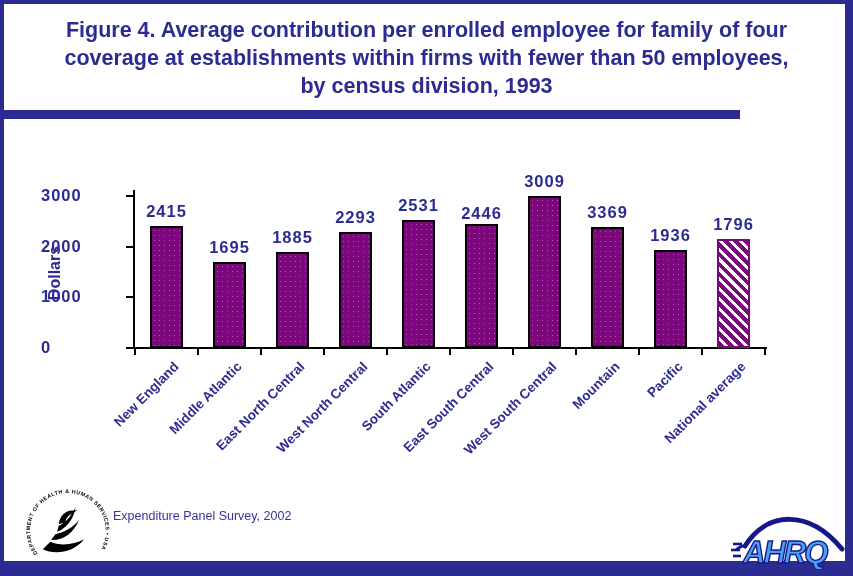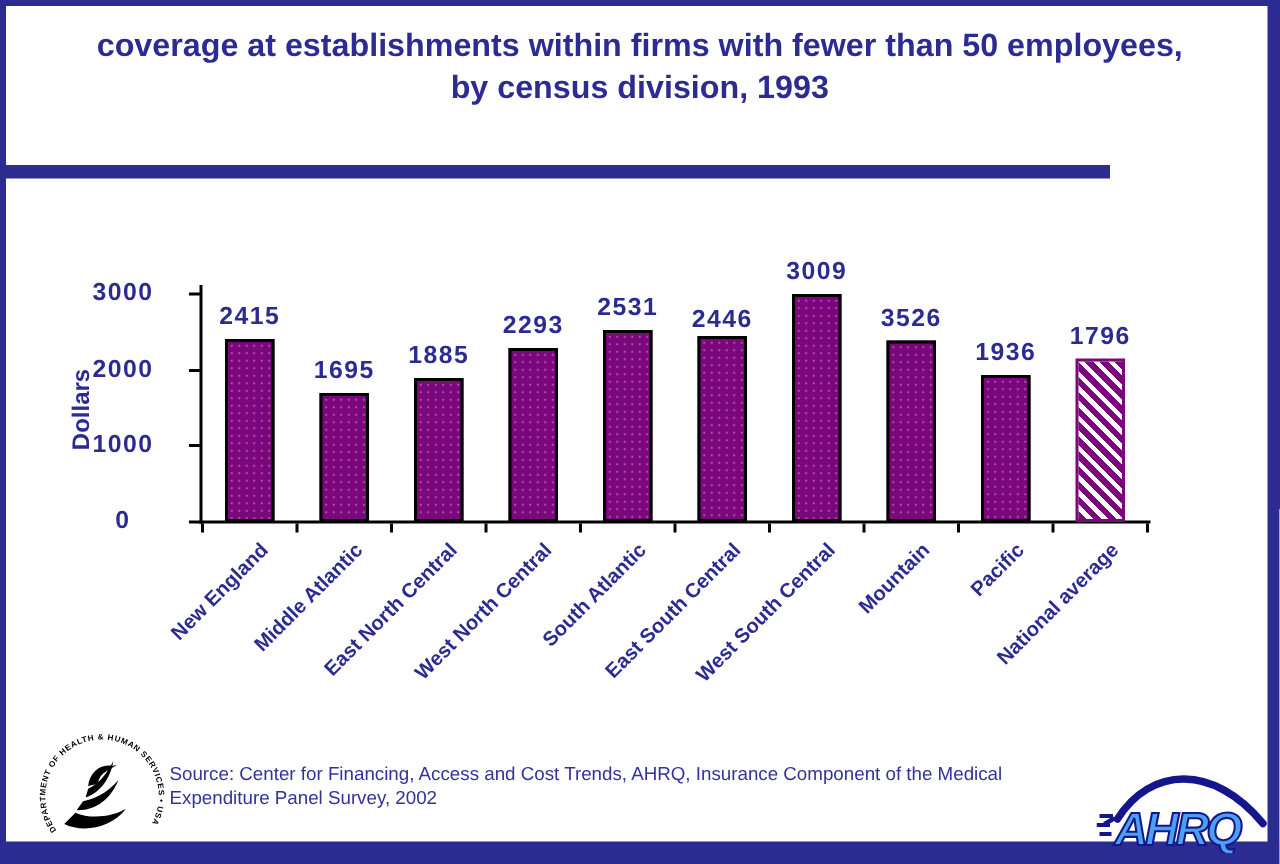--- a/index.html
+++ b/index.html
@@ -19,21 +19,21 @@
     position:absolute;left:28px;top:16px;width:797px;text-align:center;
     color:var(--navy);font-size:21.5px;font-weight:bold;line-height:28px;
   }
   
   #plot{position:absolute;left:0;top:0;width:853px;height:576px;}
   .y-axis-line{position:absolute;left:133px;top:190px;width:2px;height:159px;background:#000;}
   .x-axis-line{position:absolute;left:133px;top:347px;width:634px;height:2px;background:#000;}
   .ytick{position:absolute;width:8px;height:2px;background:#000;}
   .xtick{position:absolute;width:2px;height:6px;background:#000;}
   .ytick-label{
-    position:absolute;width:82px;text-align:center;color:var(--navy);
+    position:absolute;width:82px;text-align:left;color:var(--navy);
     font-size:16.5px;font-weight:bold;letter-spacing:1px;
   }
   .bar{
     position:absolute;box-sizing:border-box;width:33px;border:2px solid #000;
     background-color:var(--purple);
     background-image:radial-gradient(circle, var(--dot) 0.8px, transparent 1px);
     background-size:5px 5px;
   }
   .bar.hatched{
     border:2px solid var(--purple);
@@ -67,20 +67,21 @@
 
 <div id="stage" style="--navy: #2B2B92; --purple: #7C077C; --ahrq-blue: #4AA1F0;">
 
   <div class="border-top"></div>
   <div class="border-left"></div>
   <div class="border-right"></div>
   <div class="bottom-strip"></div>
   <div class="title-rule"></div>
 
   <div class="title">
+    <div>Figure 4. Average contribution per enrolled employee for family of four</div>
     <div>coverage at establishments within firms with fewer than 50 employees,</div>
     <div>by census division, 1993</div>
   </div>
 
   <div id="plot">
     <div class="y-axis-title">Dollars</div>
     <div class="y-axis-line"></div>
     <div class="x-axis-line"></div>
 
   <div class="ytick" style="left: 126px; top: 347px;"></div>
@@ -117,21 +118,21 @@
       <div class="bar" style="left: 402px; top: 219.763px; height: 128.237px;"></div>
       <div class="bar-value" style="left: 373.5px; top: 195.763px;">2531</div>
       <div class="xcat-label" style="left: 252.5px; top: 359px;">South Atlantic</div>
       <div class="bar" style="left: 465px; top: 224.069px; height: 123.931px;"></div>
       <div class="bar-value" style="left: 436.5px; top: 204px;">2446</div>
       <div class="xcat-label" style="left: 315.5px; top: 359px;">East South Central</div>
       <div class="bar" style="left: 528px; top: 195.544px; height: 152.456px;"></div>
       <div class="bar-value" style="left: 499.5px; top: 171.544px;">3009</div>
       <div class="xcat-label" style="left: 378.5px; top: 359px;">West South Central</div>
       <div class="bar" style="left: 591px; top: 227.363px; height: 120.637px;"></div>
-      <div class="bar-value" style="left: 562.5px; top: 203.363px;">3526</div>
+      <div class="bar-value" style="left: 562.5px; top: 203.363px;">3369</div>
       <div class="xcat-label" style="left: 441.5px; top: 359px;">Mountain</div>
       <div class="bar" style="left: 654px; top: 249.909px; height: 98.0907px;"></div>
       <div class="bar-value" style="left: 625.5px; top: 225.909px;">1936</div>
       <div class="xcat-label" style="left: 504.5px; top: 359px;">Pacific</div>
       <div class="bar hatched" style="left: 717px; top: 238.813px; height: 109.187px;"></div>
       <div class="bar-value" style="left: 688.5px; top: 214.813px;">1796</div>
       <div class="xcat-label" style="left: 567.5px; top: 359px;">National average</div>
     </div>
 
   <svg class="hhs-logo" viewBox="0 0 100 100">
@@ -143,21 +144,20 @@
     </text>
     <g fill="#000">
       <path d="M20,73 C34,80 57,77 69,61 C57,68 40,69 29,64 Z"></path>
       <path d="M30,62 C45,62.5 57,53 63,38 C54,49 43,53 35,55 Z"></path>
       <path d="M37,52 C49,48 57,36 59,23 C53,35 46,42 39,45 Z"></path>
       <path d="M39,43 C40,32 49,25 58,27 L62,26 L54,31 C50,33 47,37 47,41 C44,42 41,42 39,43 Z"></path>
     </g>
   </svg>
 
   <div class="source-text">
-    <div>Source: Center for Financing, Access and Cost Trends, AHRQ, Insurance Component of the Medical</div>
     <div>Expenditure Panel Survey, 2002</div>
   </div>
 
   <svg class="ahrq-logo" viewBox="0 0 118 72">
     <g stroke="#16168C" fill="none">
       <path d="M14,49 C36,14 78,12 111,52" stroke-width="5" stroke-linecap="round"></path>
       <path d="M6,52 l5,-3" stroke-width="3" stroke-linecap="round"></path>
     </g>
     <g stroke="#16168C" stroke-width="2.6">
       <path d="M2,47 h9"></path>

